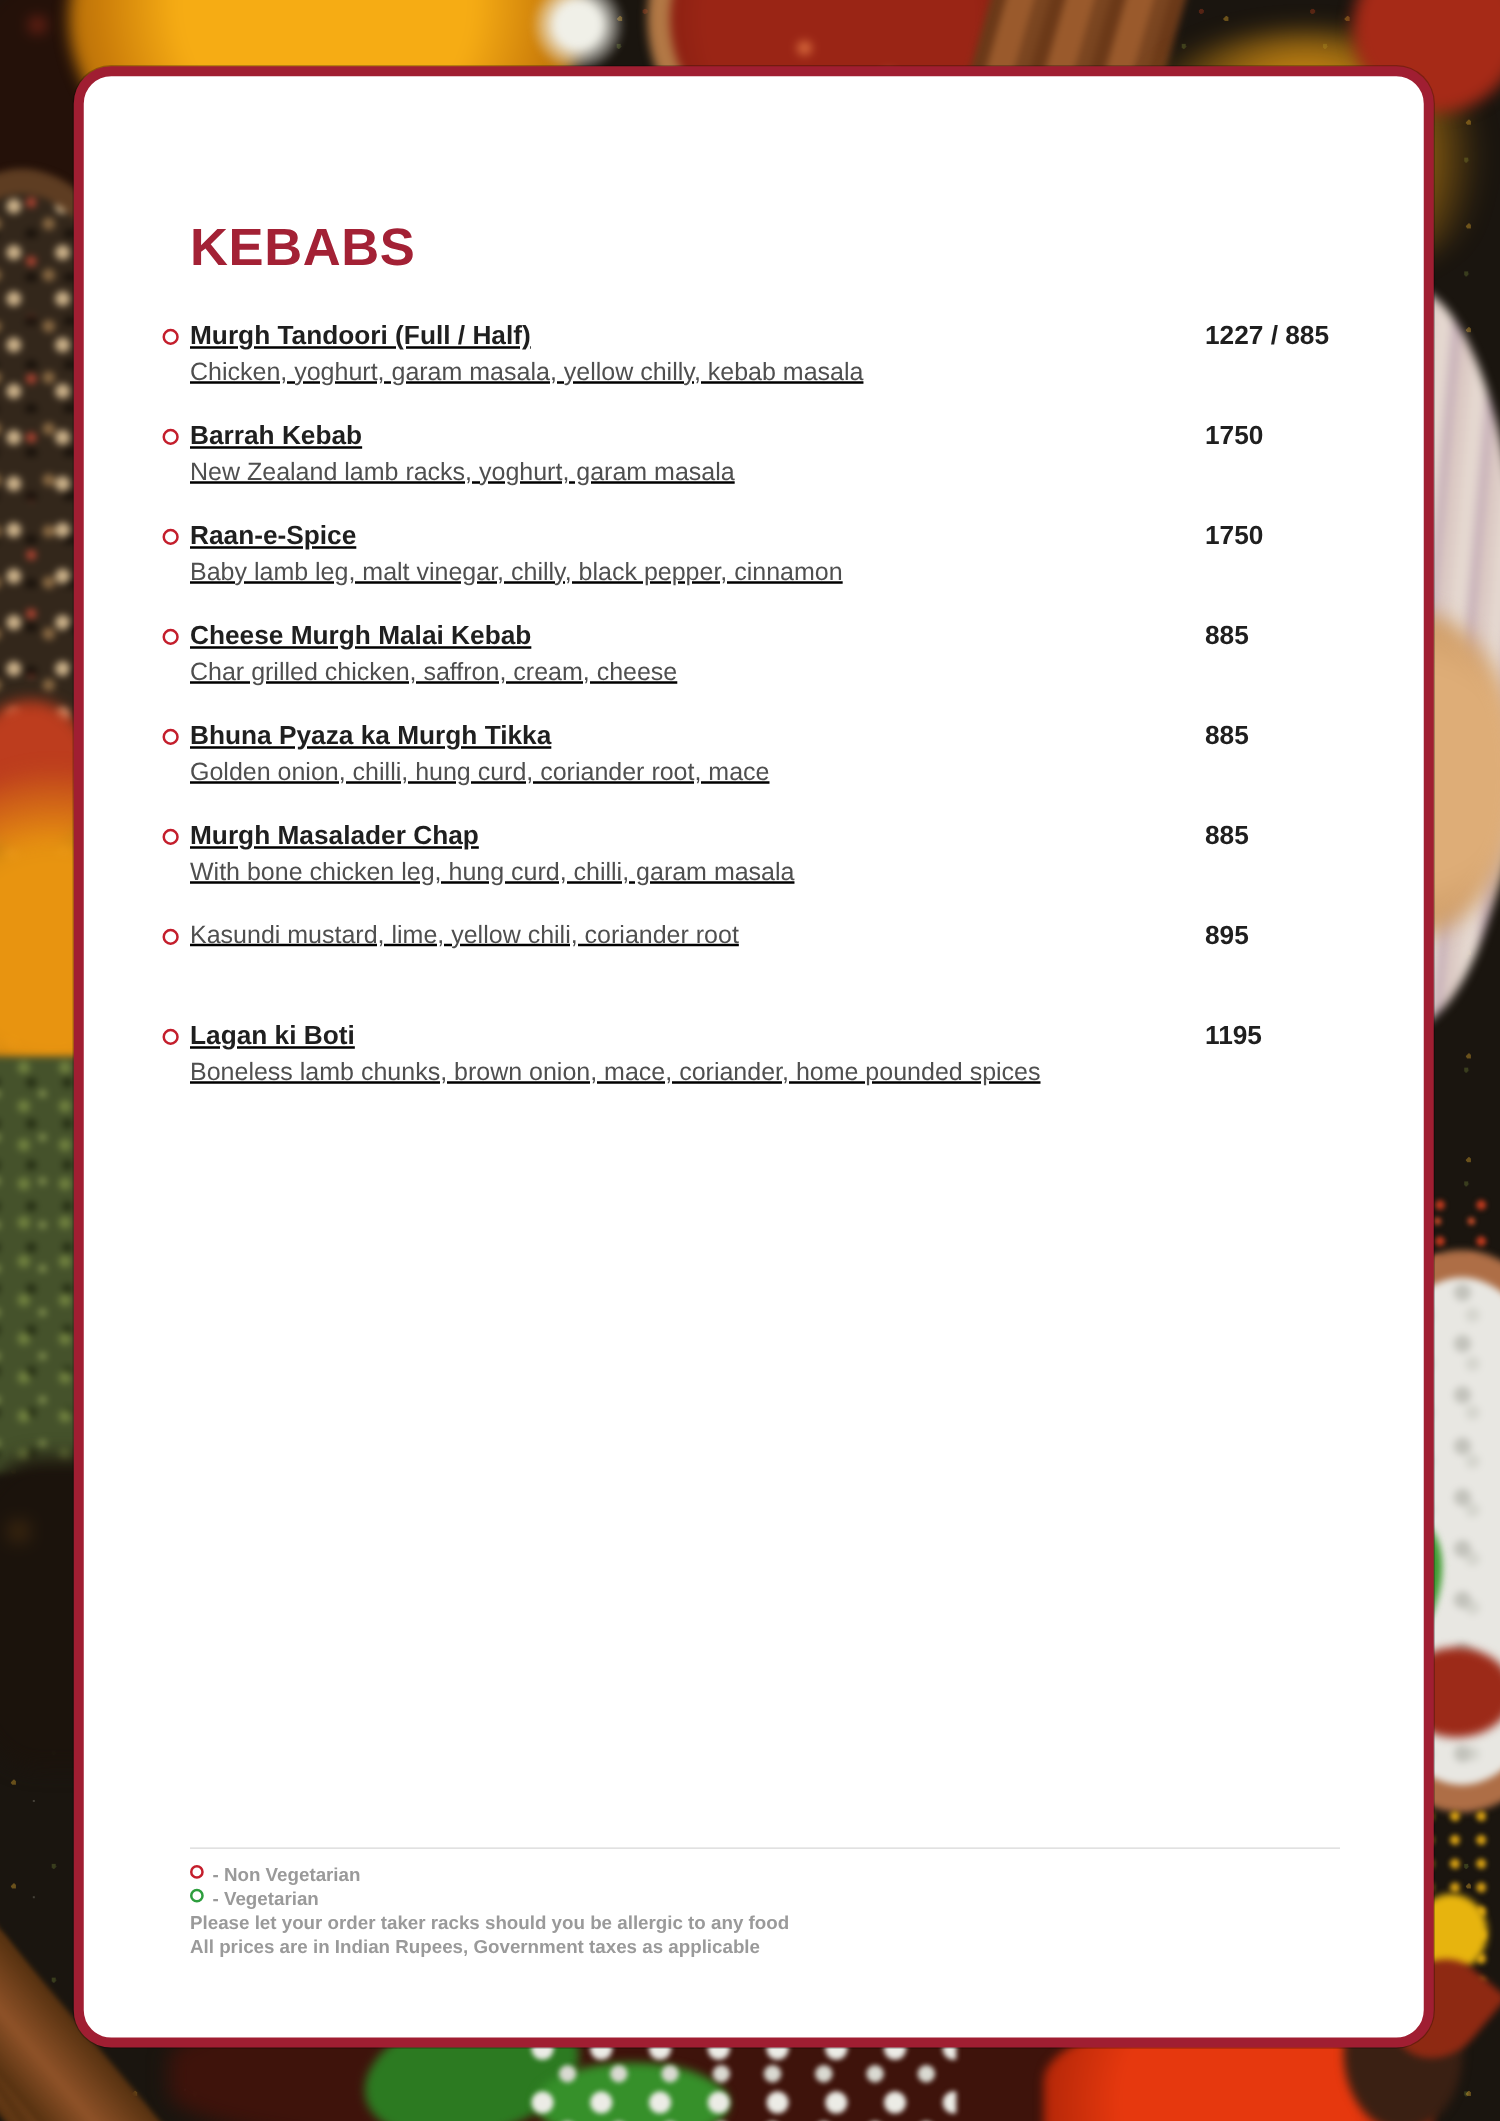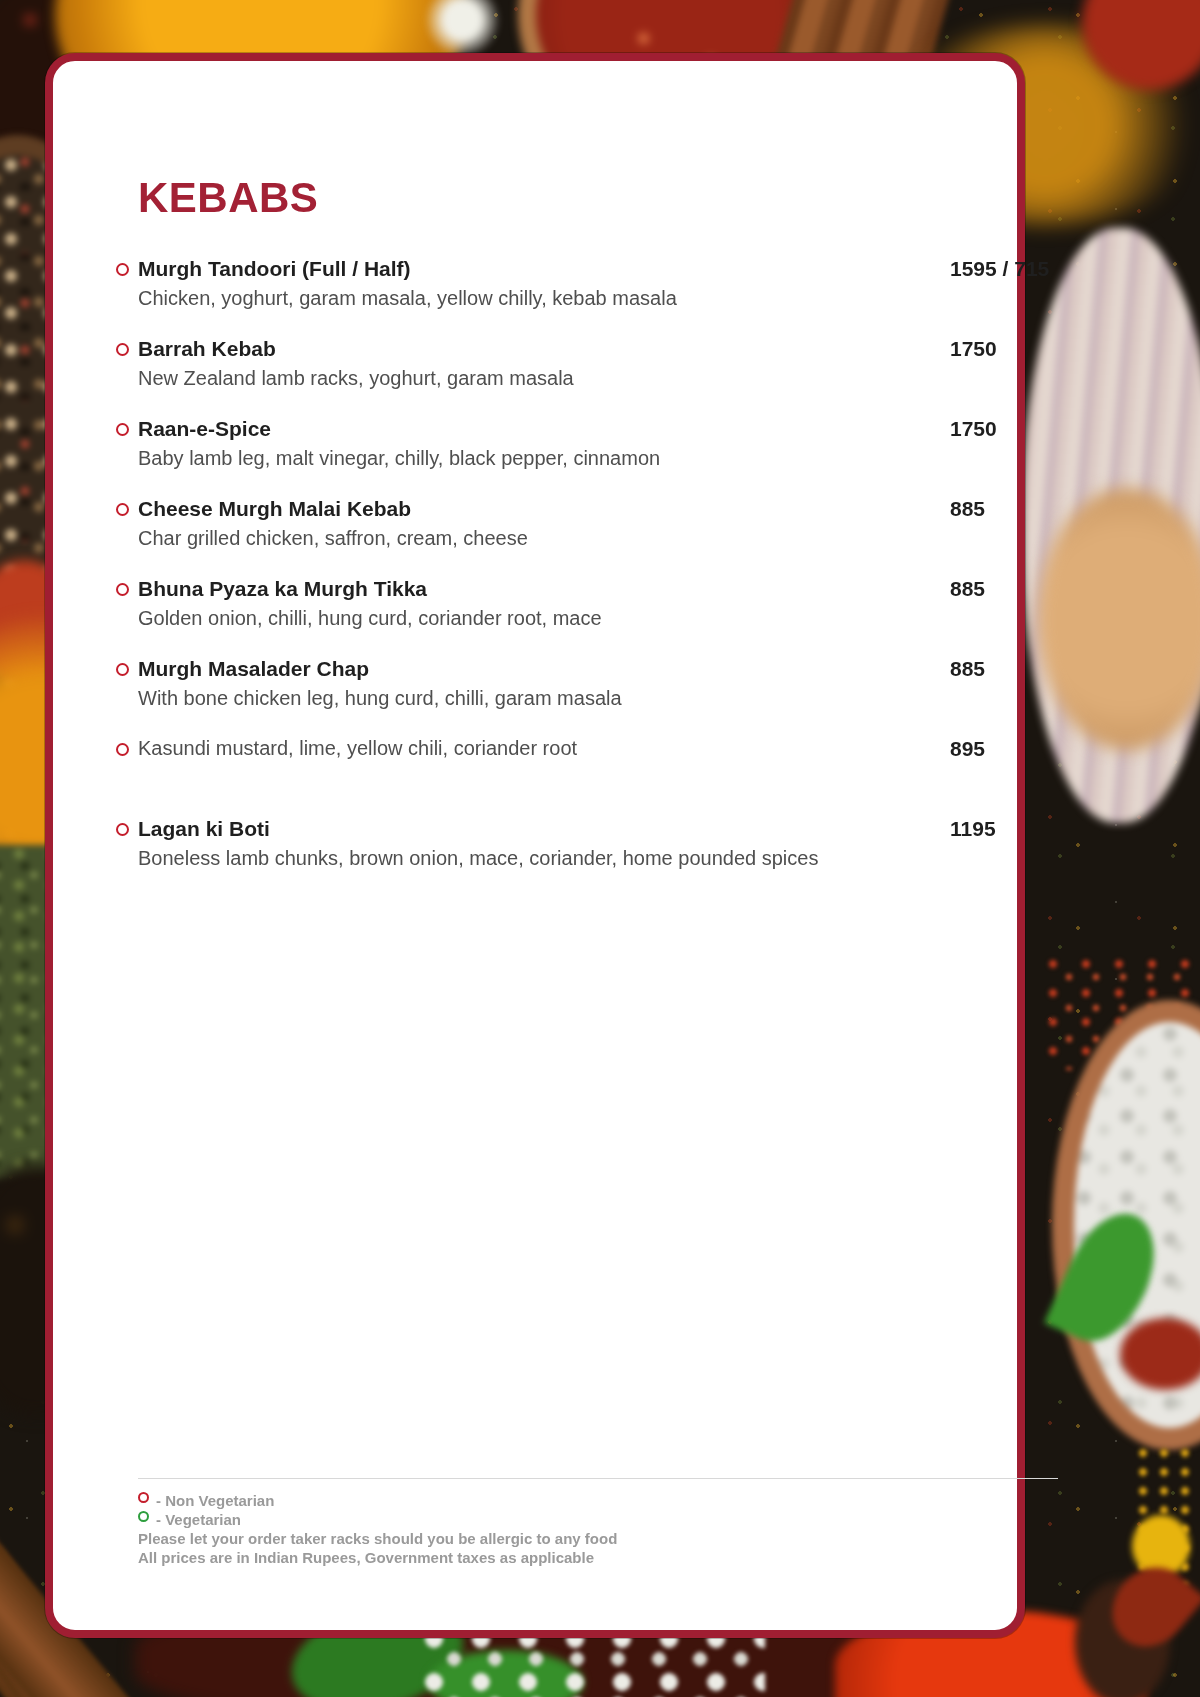--- a/index.html
+++ b/index.html
@@ -98,35 +98,35 @@
   .bg-powderbowl-rim-br{left:1075px;top:1580px;width:95px;height:125px;border-radius:50%;background:#3A2013;}
   .bg-yellow-specks-br{left:1135px;top:1445px;width:65px;height:140px;
      background-image:radial-gradient(circle 4px at 8px 8px,#D7A012 98%,transparent);
      background-size:21px 19px;}
   .bg-yellowblob-br{left:1132px;top:1515px;width:58px;height:62px;border-radius:50%;background:#E7B40E;}
   .bg-chilipepper-br{left:1115px;top:1565px;width:72px;height:84px;border-radius:50% 0 50% 50%;
      transform:rotate(40deg);background:#8E2912;}
 
   
   .menu-card{
-    position:absolute; left:45px; top:53px; width:980px; height:1585px;
+    position:absolute; left:59px; top:53px; width:1088px; height:1585px;
     background:#FFFFFF;
     border:8px solid var(--card-border,#A01E32);
     border-radius:30px;
     box-shadow:0 0 0 1px rgba(0,0,0,.25);
   }
   .card-content{ position:absolute; inset:0; padding:116px 0 0 85px; }
 
   .section-title{
     color:var(--accent,#A32135);
     font-size:42px; font-weight:bold; letter-spacing:.5px; line-height:1;
   }
 
   .menu-items{ margin-top:36px; width:985px; }
-  .menu-item{ position:relative; margin-bottom:23px; min-height:57px; }
+  .menu-item{ position:relative; margin-bottom:23px; min-height:57px;text-decoration:underline; }
   .dietary-ring{
     position:absolute; left:-22px; top:8px; width:13px; height:13px;
     border-radius:50%; border:2.5px solid var(--non-veg-red,#C41E2C); background:transparent;
   }
   .item-name{ font-size:21px; font-weight:bold; color:var(--item-name,#1F1F1F); line-height:28px; }
   .item-desc{ font-size:20px; color:var(--item-desc,#4F4F4F); line-height:27px; margin-top:2px; }
   .item-price{
     position:absolute; left:812px; top:0;
     font-size:21px; font-weight:bold; color:var(--item-name,#1F1F1F); line-height:28px; white-space:nowrap;
   }
@@ -179,21 +179,21 @@
 <div class="menu-card">
   <div class="card-content">
 
     <div class="section-title">KEBABS</div>
 
     <div class="menu-items" id="menu-items">
   <div class="menu-item">
     <span class="dietary-ring"></span>
     <div class="item-name">Murgh Tandoori (Full / Half)</div>
     <div class="item-desc">Chicken, yoghurt, garam masala, yellow chilly, kebab masala</div>
-    <div class="item-price">1595 / 715</div>
+    <div class="item-price">1227 / 885</div>
   </div>
 
   <div class="menu-item">
     <span class="dietary-ring"></span>
     <div class="item-name">Barrah Kebab</div>
     <div class="item-desc">New Zealand lamb racks, yoghurt, garam masala</div>
     <div class="item-price">1750</div>
   </div>
 
   <div class="menu-item">

